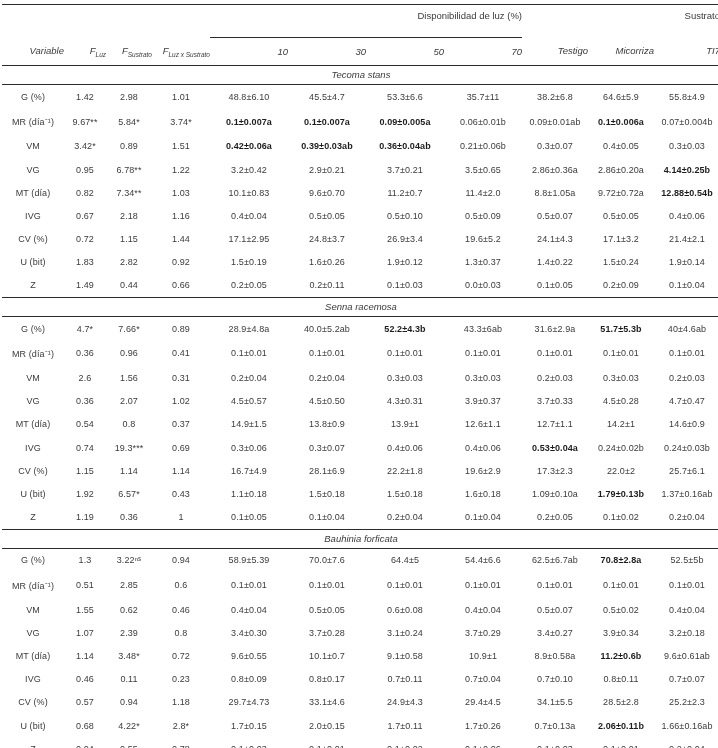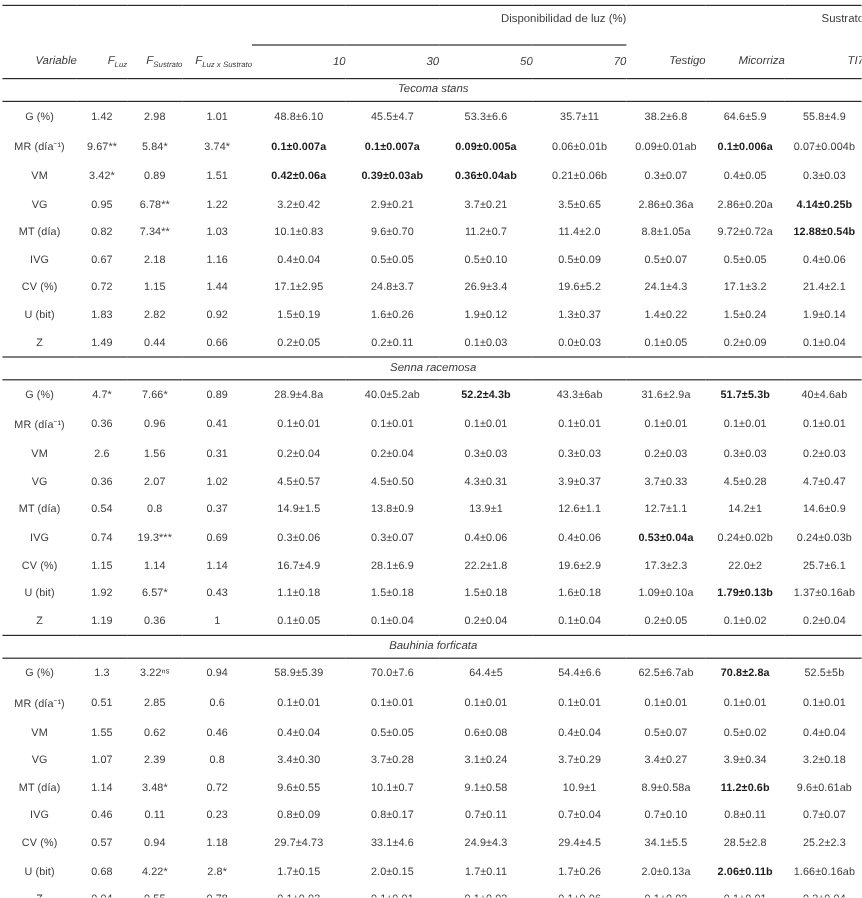--- a/index.html
+++ b/index.html
@@ -446,21 +446,21 @@
         </tr>
         <tr class="data-row">
           <td>U (bit)</td>
           <td>0.68</td>
           <td>4.22*</td>
           <td>2.8*</td>
           <td>1.7±0.15</td>
           <td>2.0±0.15</td>
           <td>1.7±0.11</td>
           <td>1.7±0.26</td>
-          <td>2.0±0.13a</td>
+          <td>0.7±0.13a</td>
           <td class="bold">2.06±0.11b</td>
           <td>1.66±0.16ab</td>
         </tr>
         <tr class="data-row">
           <td>Z</td>
           <td>0.04</td>
           <td>0.55</td>
           <td>0.78</td>
           <td>0.1±0.03</td>
           <td>0.1±0.01</td>

